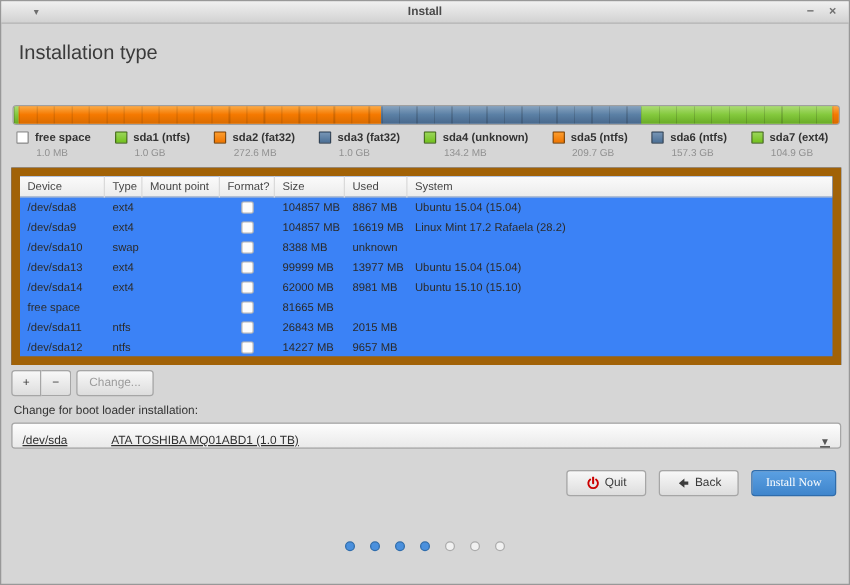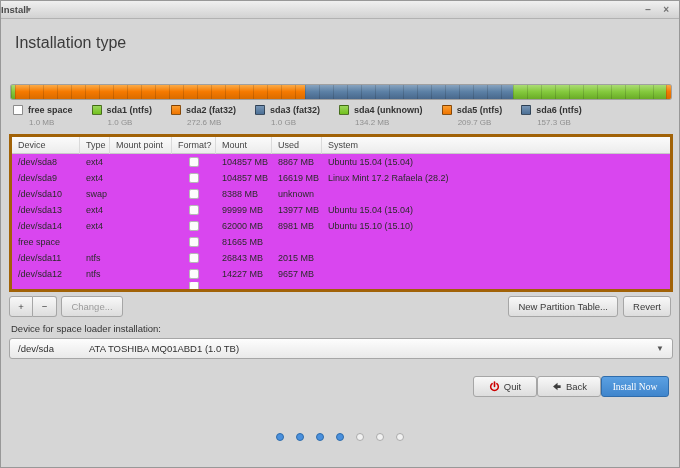--- a/index.html
+++ b/index.html
@@ -9,21 +9,21 @@
     background:#d6d6d6; border:1px solid #989898; overflow:hidden;
   }
   
   .titlebar {
     position:absolute; top:0; left:0; right:0; height:18px;
     background:linear-gradient(#f0f0f0,#d2d2d2);
     border-bottom:1px solid #b2b2b2;
     display:flex; align-items:center;
   }
   .titlebar-title {
-    position:absolute; left:0; right:0; text-align:left;
+    position:absolute; left:0; right:0; text-align:center;
     font-size:9.5px; font-weight:bold; color:#4a4a4a;
   }
   .winmenu-arrow { position:absolute; left:26px; top:5px; font-size:8px; color:#6e6e6e; line-height:8px; }
   .winbtns { position:absolute; right:10px; top:0; height:18px; display:flex; gap:12px; align-items:center; }
   .winbtn { font-size:10px; color:#707070; font-weight:bold; line-height:10px; cursor:default; }
   
   .page-heading { position:absolute; top:33px; left:14px; font-size:16px; font-weight:500; color:#3b3b3b; }
   
   #disk-bar {
     position:absolute; top:84px; left:10px; width:660px; height:14px;
@@ -43,21 +43,21 @@
   .chip { width:10px; height:10px; border:1px solid rgba(0,0,0,.45); border-radius:1px; flex:0 0 auto; }
   .chip-free   { background:#ffffff; }
   .chip-green  { background:linear-gradient(#9bd65b,#73c21e); }
   .chip-orange { background:linear-gradient(#fb9d2f,#ef7500); }
   .chip-blue   { background:linear-gradient(#7795b5,#4c7096); }
   .legend-label { font-size:9px; font-weight:bold; color:#333333; }
   .legend-size { font-size:8px; color:#909090; margin:3px 0 0 16px; }
   
   #ptable {
     position:absolute; top:133px; left:8px; width:664px; height:158px;
-    background:#d946ef; border:3px solid #a16207; overflow:hidden;
+    background:#3b82f6; border:7px solid #a16207; overflow:hidden;
     font-size:9px; color:#2b2b2b;
   }
   .trow, #thead { display:grid; grid-template-columns:68px 30px 62px 44px 56px 50px auto; align-items:center; }
   #thead {
     height:17px; background:linear-gradient(#fbfbfb,#ececec);
     border-bottom:1px solid #c9c9c9; color:#454545;
   }
   #thead .hcell { padding:0 4px 0 6px; border-right:1px solid #dadada; height:17px; line-height:17px; overflow:hidden; }
   #thead .hcell:last-child { border-right:none; }
   .trow { height:16px; }
@@ -77,26 +77,26 @@
   #actions-left { position:absolute; top:295px; left:8px; display:flex; }
   .btn-plus { width:24px; border-radius:3px 0 0 3px; padding:0; }
   .btn-minus { width:24px; border-radius:0 3px 3px 0; border-left:none; padding:0; }
   .btn-change { margin-left:4px; min-width:62px; }
   #actions-right { position:absolute; top:295px; right:8px; display:flex; gap:5px; }
   
   #bootloader-label { position:absolute; top:322px; left:10px; font-size:9.5px; color:#333333; }
   #bootloader-combo {
     position:absolute; top:337px; left:8px; width:664px; height:21px;
     background:linear-gradient(#fdfdfd,#e9e9e9); border:1px solid #a6a6a6; border-radius:3px;
-    display:flex; align-items:center; font-size:9.5px; color:#2f2f2f; padding:0 8px;
+    display:flex; align-items:flex-end; font-size:9.5px; color:#2f2f2f; padding:0 8px;text-decoration:underline;
   }
   .combo-desc { margin-left:35px; }
   .combo-arrow { margin-left:auto; font-size:8px; color:#565656; }
   
-  #footer { position:absolute; top:375px; right:10px; display:flex; gap:0;margin-left:38px; }
+  #footer { position:absolute; top:375px; right:10px; display:flex; gap:10px;margin-left:38px; }
   .btn-quit, .btn-back { min-width:64px; gap:4px; }
   .btn-install {
     min-width:68px; background:linear-gradient(#5ba0e2,#3f85cc);
     border:1px solid #2f6cab; color:#ffffff;font-family:Liberation Serif, serif;
   }
   .icon-svg { width:11px; height:11px; display:block; }
   
   #dots { position:absolute; top:432px; left:0; right:0; display:flex; justify-content:center; gap:12px; }
   .dot { width:8px; height:8px; border-radius:50%; }
   .dot-active { background:#4a90dd; border:1px solid #2f6cab; }
@@ -169,29 +169,36 @@
         </div>
         <div class="legend-size">209.7 GB</div>
       </div>
       <div class="legend-item">
         <div class="legend-top">
           <span class="chip chip-blue"></span>
           <span class="legend-label">sda6 (ntfs)</span>
         </div>
         <div class="legend-size">157.3 GB</div>
       </div>
+      <div class="legend-item">
+        <div class="legend-top">
+          <span class="chip chip-green"></span>
+          <span class="legend-label">sda7 (ext4)</span>
+        </div>
+        <div class="legend-size">104.9 GB</div>
+      </div>
     </div>
 
   <div id="ptable">
     <div id="thead">
       <div class="hcell">Device</div>
       <div class="hcell">Type</div>
       <div class="hcell">Mount point</div>
       <div class="hcell">Format?</div>
-      <div class="hcell">Mount</div>
+      <div class="hcell">Size</div>
       <div class="hcell">Used</div>
       <div class="hcell">System</div>
     </div>
     <div id="tbody">
         <div class="trow">
           <div class="cell">/dev/sda8</div>
           <div class="cell">ext4</div>
           <div class="cell"></div>
           <div class="cell cell-format">
             <span class="checkbox"></span>
@@ -289,26 +296,22 @@
           <div class="cell"></div>
         </div>
       </div>
   </div>
 
   <div id="actions-left">
     <div class="btn btn-plus">+</div>
     <div class="btn btn-minus">−</div>
     <div class="btn btn-change btn-disabled">Change...</div>
   </div>
-  <div id="actions-right">
-    <div class="btn">New Partition Table...</div>
-    <div class="btn">Revert</div>
-  </div>
-
-  <div id="bootloader-label">Device for space loader installation:</div>
+
+  <div id="bootloader-label">Change for boot loader installation:</div>
   <div id="bootloader-combo">
     <span>/dev/sda</span>
     <span class="combo-desc">ATA TOSHIBA MQ01ABD1 (1.0 TB)</span>
     <span class="combo-arrow">▼</span>
   </div>
 
   <div id="footer">
     <div class="btn btn-quit">
       <svg class="icon-svg" viewBox="0 0 16 16">
         <path d="M8 1.5 L8 8" fill="none" stroke="#cc0000" stroke-width="2.4" stroke-linecap="round"></path>

